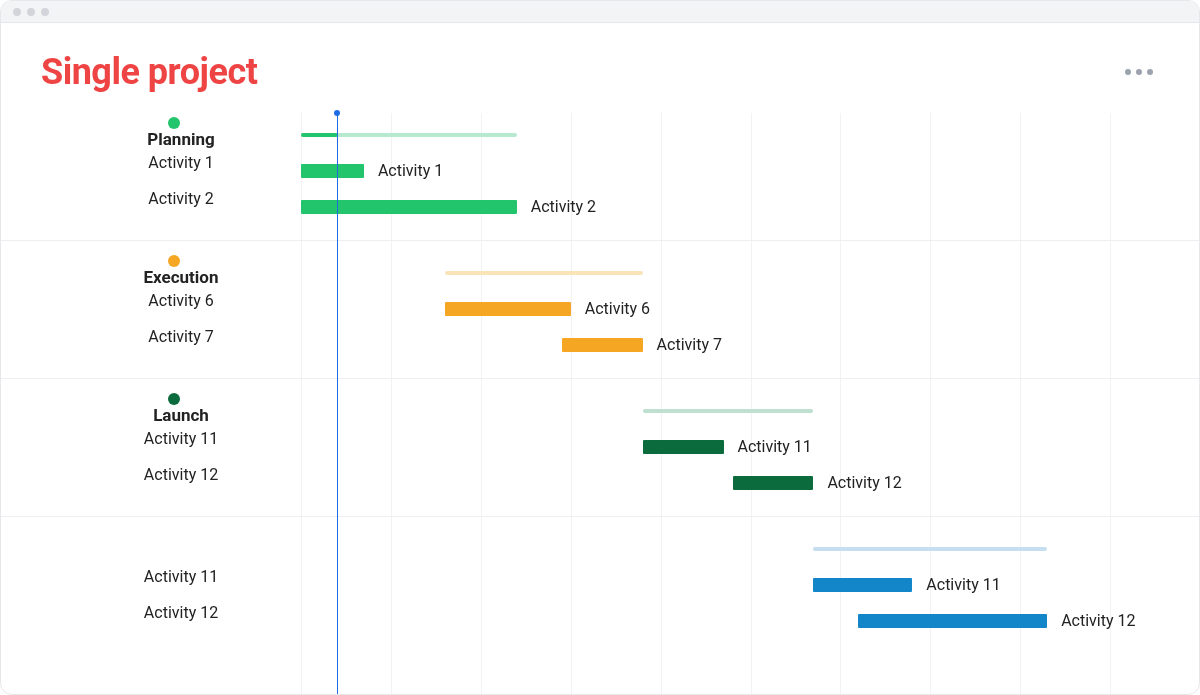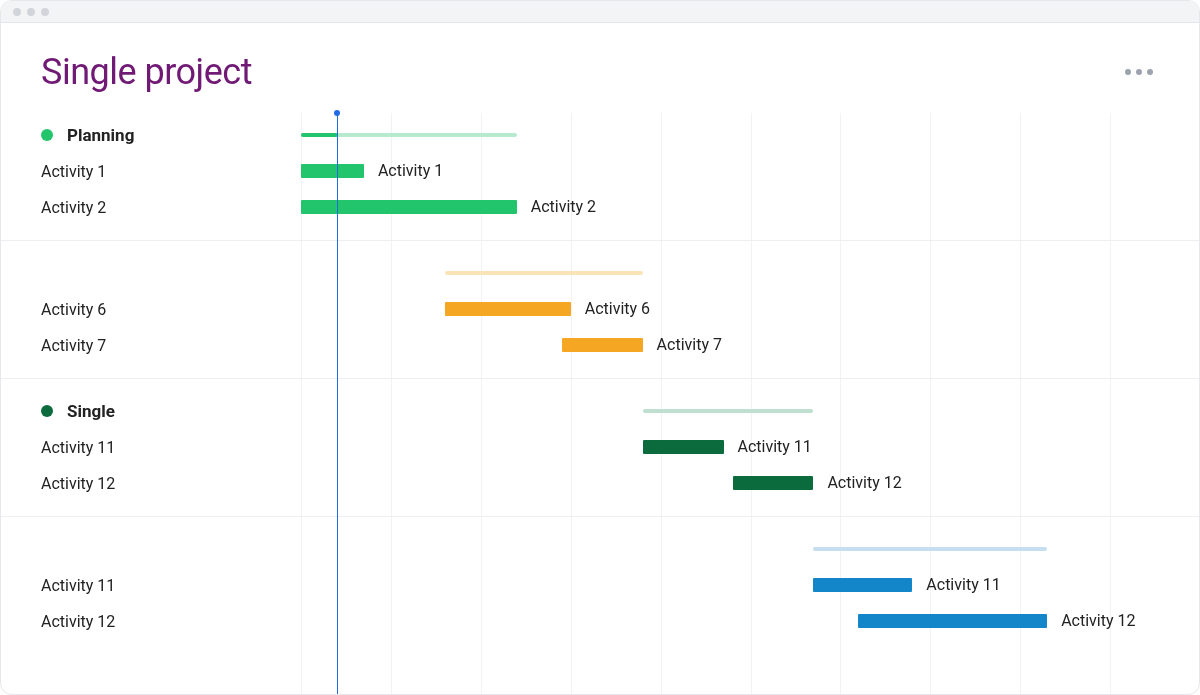--- a/index.html
+++ b/index.html
@@ -1,31 +1,31 @@
 <!DOCTYPE html>
 <html><head>
 <meta charset="utf-8">
 <style>
   * { box-sizing: border-box; margin: 0; padding: 0; }
   html, body { width: 1200px; height: 695px; font-family: -apple-system, BlinkMacSystemFont, "Segoe UI", Roboto, Arial, sans-serif; background: #fff; }
   .window { width: 1200px; height: 695px; display: flex; flex-direction: column; border: 1px solid #e5e7eb; border-radius: 12px; overflow: hidden; background: #fff; }
   .titlebar { height: 22px; background: #f3f4f6; display: flex; align-items: center; padding: 0 12px; gap: 6px; border-bottom: 1px solid #e5e7eb; }
   .tdot { width: 8px; height: 8px; border-radius: 50%; background: #d1d5db; }
   .header { display: flex; align-items: center; justify-content: space-between; padding: 28px 40px 20px 40px; }
-  .title { font-size: 36px; font-weight: 400; color: #701a75; letter-spacing: -0.5px; }
+  .title { font-size: 36px; font-weight: 700; color: #ef4444; letter-spacing: -0.5px; }
   .more { display: flex; gap: 5px; cursor: pointer; padding: 6px; }
   .more span { width: 6px; height: 6px; border-radius: 50%; background: #9ca3af; }
   .content { flex: 1; position: relative; }
   .sidebar { position: absolute; left: 0; top: 0; bottom: 0; width: 300px; }
   .chart  { position: absolute; left: 300px; right: 0; top: 0; bottom: 0; }
   .grid-col { position: absolute; top: 0; bottom: 0; border-left: 1px solid #f1f2f4; }
   .today-line { position: absolute; top: 0; bottom: 0; width: 1px; background: #1e6be5; z-index: 5; }
   .today-dot { position: absolute; width: 6px; height: 6px; border-radius: 50%; background: #1e6be5; top: -3px; left: -3px; }
   .group-sep { position: absolute; left: -300px; right: 0; height: 1px; background: #eceef1; }
-  .side-row { position: absolute; left: 0; width: 300px; height: 36px; display: flex; align-items: center; padding-left: 40px; font-size: 16px; color: #222; }
+  .side-row { position: absolute; left: 0; width: 300px; height: 36px; display: flex; align-items: center; padding-left: 60px; font-size: 16px; color: #222; flex-direction: column; }
   .side-row.header-row { font-weight: 700; font-size: 17px; }
   .side-row .dot { width: 12px; height: 12px; border-radius: 50%; margin-right: 14px; flex-shrink: 0; }
   .bar { position: absolute; height: 14px; border-radius: 1px; }
   .bar.summary { height: 4px; border-radius: 2px; }
   .bar-label { position: absolute; font-size: 16px; color: #222; white-space: nowrap; }
 </style>
 </head>
 <body>
 
 <div class="window">
@@ -47,29 +47,33 @@
         <div class="side-row header-row" style="top: 4px;">
           <span class="dot" style="background: rgb(34, 197, 107);"></span>
           <span>Planning</span>
         </div>
         <div class="side-row" style="top: 40px;">
           <span>Activity 1</span>
         </div>
         <div class="side-row" style="top: 76px;">
           <span>Activity 2</span>
         </div>
+        <div class="side-row header-row" style="top: 142px;">
+          <span class="dot" style="background: rgb(245, 166, 35);"></span>
+          <span>Execution</span>
+        </div>
         <div class="side-row" style="top: 178px;">
           <span>Activity 6</span>
         </div>
         <div class="side-row" style="top: 214px;">
           <span>Activity 7</span>
         </div>
         <div class="side-row header-row" style="top: 280px;">
           <span class="dot" style="background: rgb(12, 107, 61);"></span>
-          <span>Single</span>
+          <span>Launch</span>
         </div>
         <div class="side-row" style="top: 316px;">
           <span>Activity 11</span>
         </div>
         <div class="side-row" style="top: 352px;">
           <span>Activity 12</span>
         </div>
         <div class="side-row" style="top: 454px;">
           <span>Activity 11</span>
         </div>

